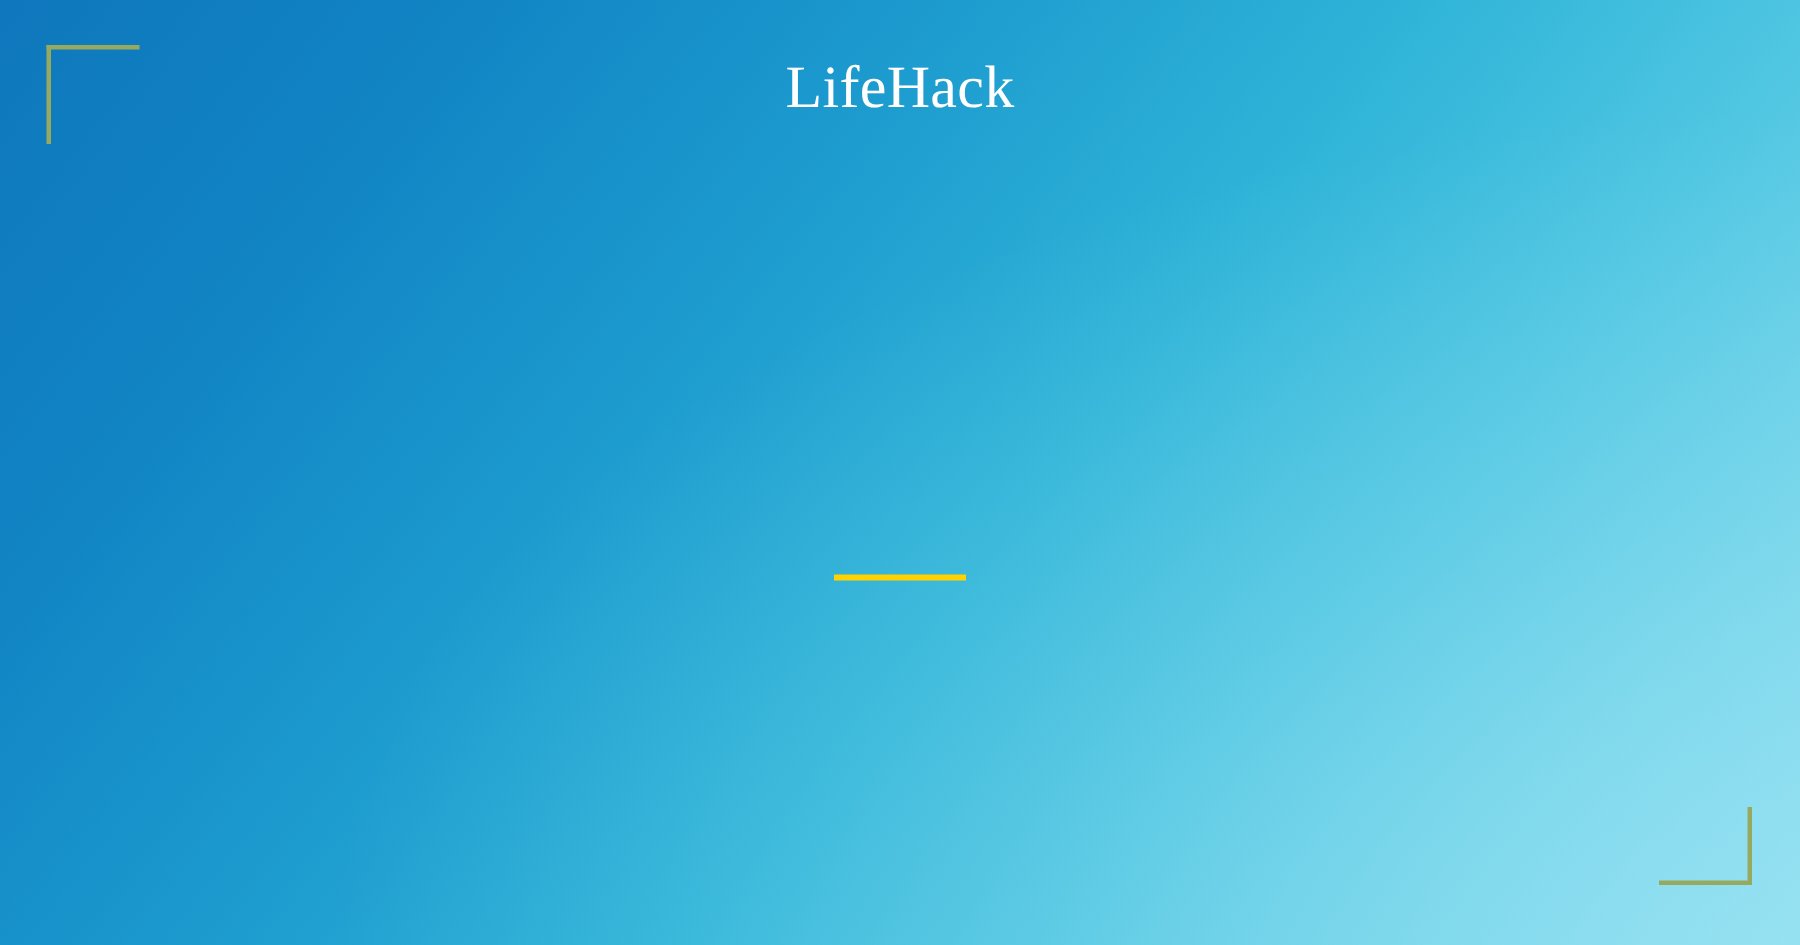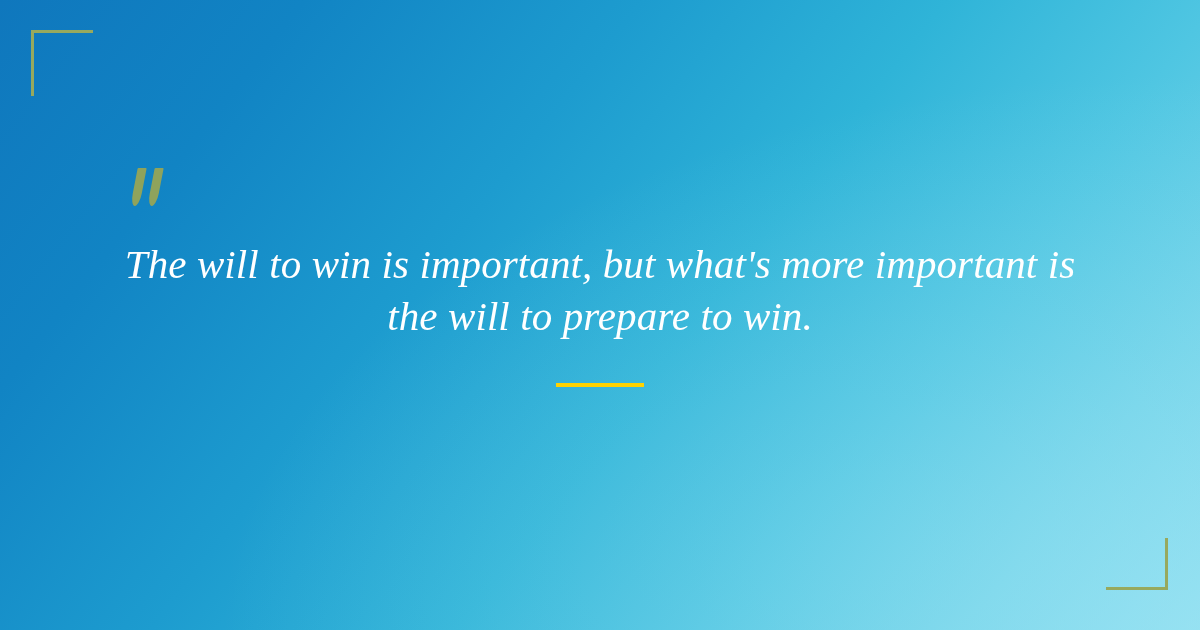--- a/index.html
+++ b/index.html
@@ -154,31 +154,19 @@
   <div class="corner corner-tl">
     <span class="bar bar-h"></span>
     <span class="bar bar-v"></span>
   </div>
 
   <div class="corner corner-br">
     <span class="bar bar-h"></span>
     <span class="bar bar-v"></span>
   </div>
 
+  <div class="brand">LifeHack</div>
 
-  <div class="quote-block">
-
-    <div class="quote-mark">
-      <span class="stroke stroke-1"></span>
-      <span class="stroke stroke-2"></span>
-    </div>
-
-    <div class="quote-text">
-      <div>The will to win is important, but what's more important is</div>
-      <div>the will to prepare to win.</div>
-    </div>
-
-  </div>
 
   <div class="divider"></div>
 
 
 </div>
 
 </body></html>

